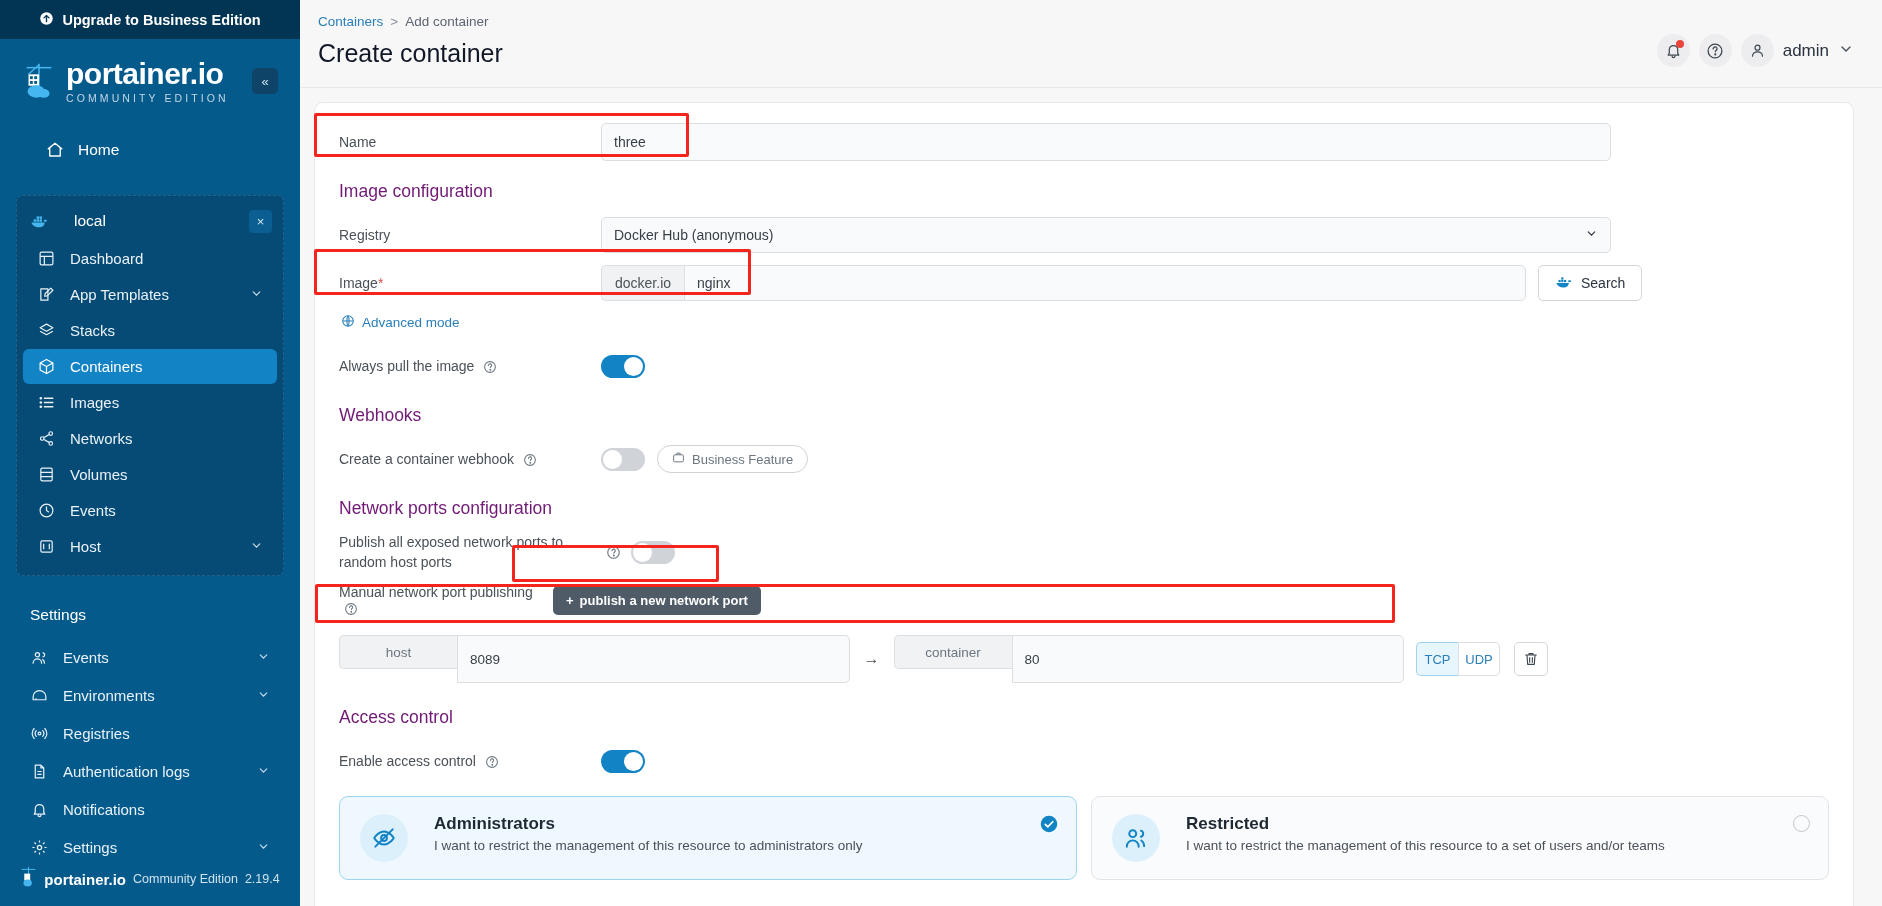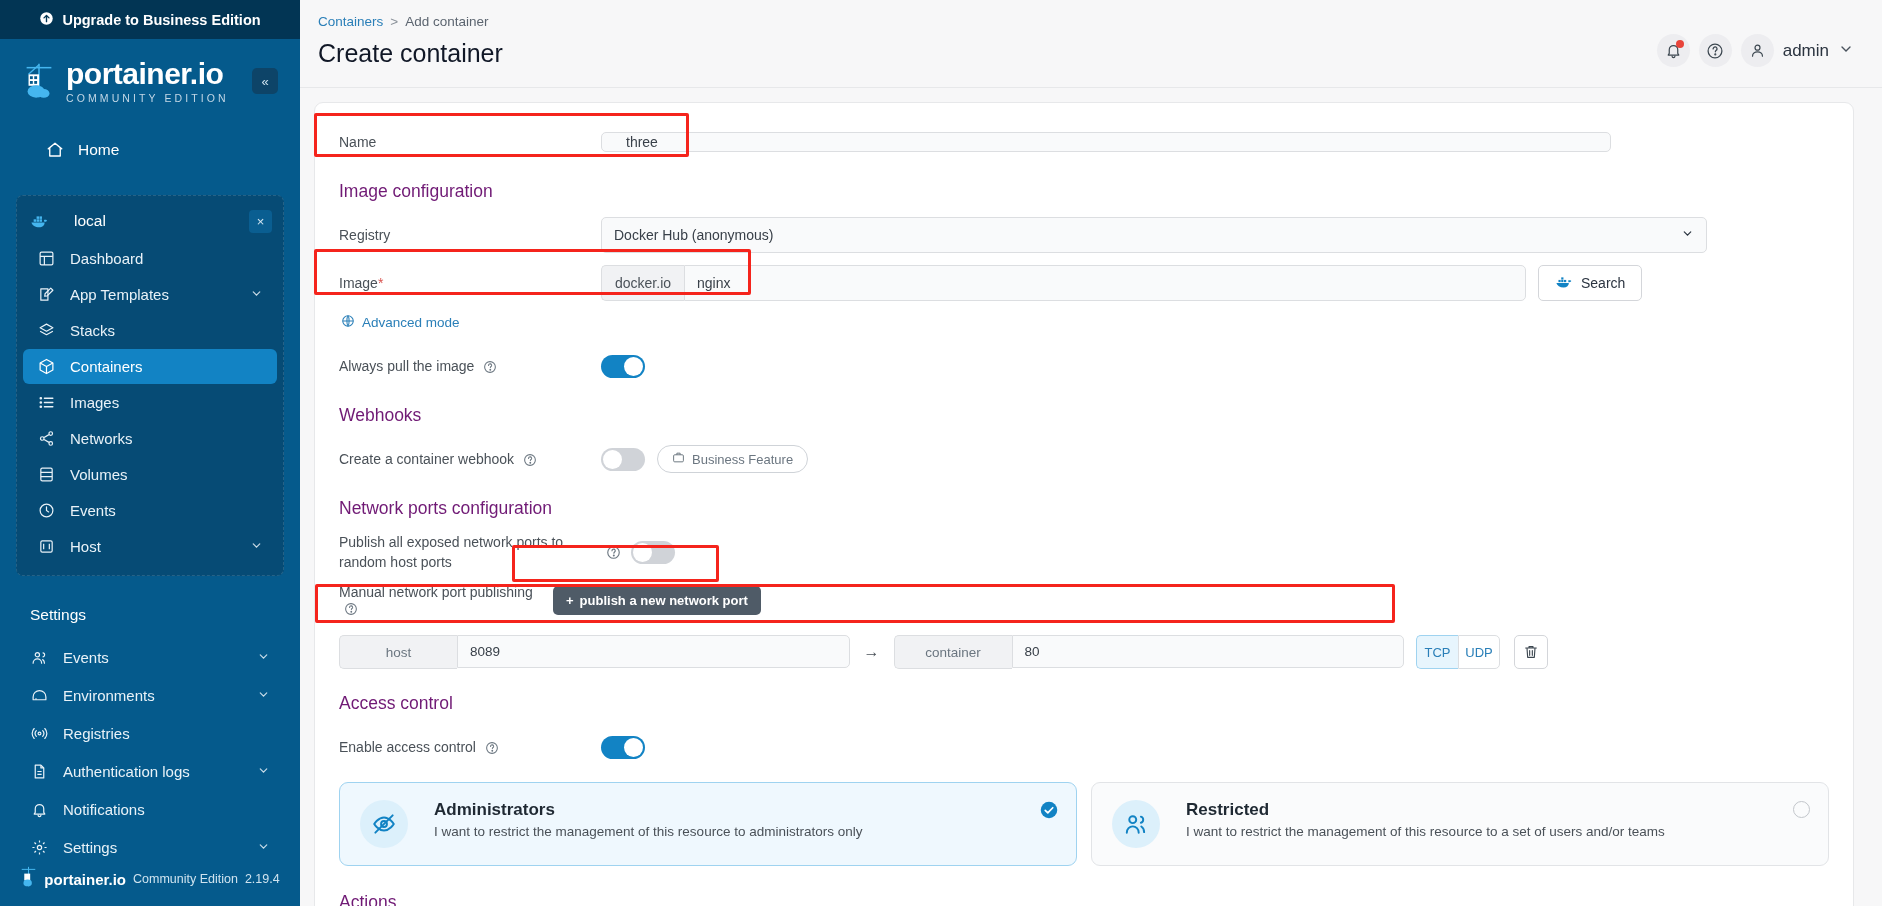--- a/index.html
+++ b/index.html
@@ -113,29 +113,29 @@
     background: #ffffff; border: 1px solid #e7e8ea; border-radius: 9px;
     padding: 18px 24px 24px 24px; min-height: 800px;
   }
   .row { display: flex; align-items: center; min-height: 42px; margin-bottom: 6px; }
   .lbl { width: 262px; flex: 0 0 262px; font-size: 14px; color: #4a5158; }
   .lbl .req { color: #d9534f; }
   .helpmark { display: inline-flex; vertical-align: -3px; margin-left: 5px; }
   .sect-title { font-size: 17.5px; color: #701a75; margin: 18px 0 12px 0; }
 
   .inp {
-    height: 20px; border: 1px solid #dcdee1; border-radius: 5px;
+    height: 38px; border: 1px solid #dcdee1; border-radius: 5px;
     background: #f9fafb; font-size: 14px; color: #394049;
-    padding: 0 24px; display: flex; align-items: center;
+    padding: 0 12px; display: flex; align-items: center;
     font-family: "Liberation Sans", sans-serif;
   }
   .sel {
     height: 36px; border: 1px solid #dcdee1; border-radius: 5px;
     background: #f9fafb; font-size: 14px; color: #394049;
-    padding: 0 12px; display: flex; align-items: center; width: 1106px;
+    padding: 0 12px; display: flex; align-items: center; width: 1010px;
     cursor: pointer; position: relative;
   }
   .sel .caret { margin-left: auto; color: #2b3440; font-size: 13px; }
 
   .name-wrap { width: 1010px; position: relative; }
   .name-inp { width: 100%; }
 
   .img-wrap { width: 925px; display: flex; }
   .img-prefix {
     height: 36px; border: 1px solid #dcdee1; border-right: none;
@@ -187,21 +187,21 @@
 
   .port-row { display: flex; align-items: center; margin-top: 14px; }
   .port-group { display: flex; width: 1065px; }
   .pg-label {
     height: 34px; background: #f1f2f4; border: 1px solid #dcdee1; border-right: none;
     border-radius: 5px 0 0 5px; font-size: 13.5px; color: #6b7680;
     padding: 0 28px; display: flex; align-items: center; justify-content: center;
     min-width: 118px;
   }
   .pg-input {
-    height: 33px; background: #f9fafb; border: 1px solid #dcdee1;
+    height: 48px; background: #f9fafb; border: 1px solid #dcdee1;
     border-radius: 0 5px 5px 0; font-size: 13.5px; color: #394049;
     padding: 0 12px; display: flex; align-items: center; flex: 1;
   }
   .arrow-sep { width: 44px; display: flex; align-items: center; justify-content: center; color: #4a5158; font-size: 16px; }
   .proto-group { display: flex; margin-left: 12px; }
   .proto {
     height: 34px; min-width: 42px; border: 1px solid #dcdee1;
     font-size: 13px; color: #2a7fb8; background: #ffffff;
     display: flex; align-items: center; justify-content: center; cursor: pointer;
   }

